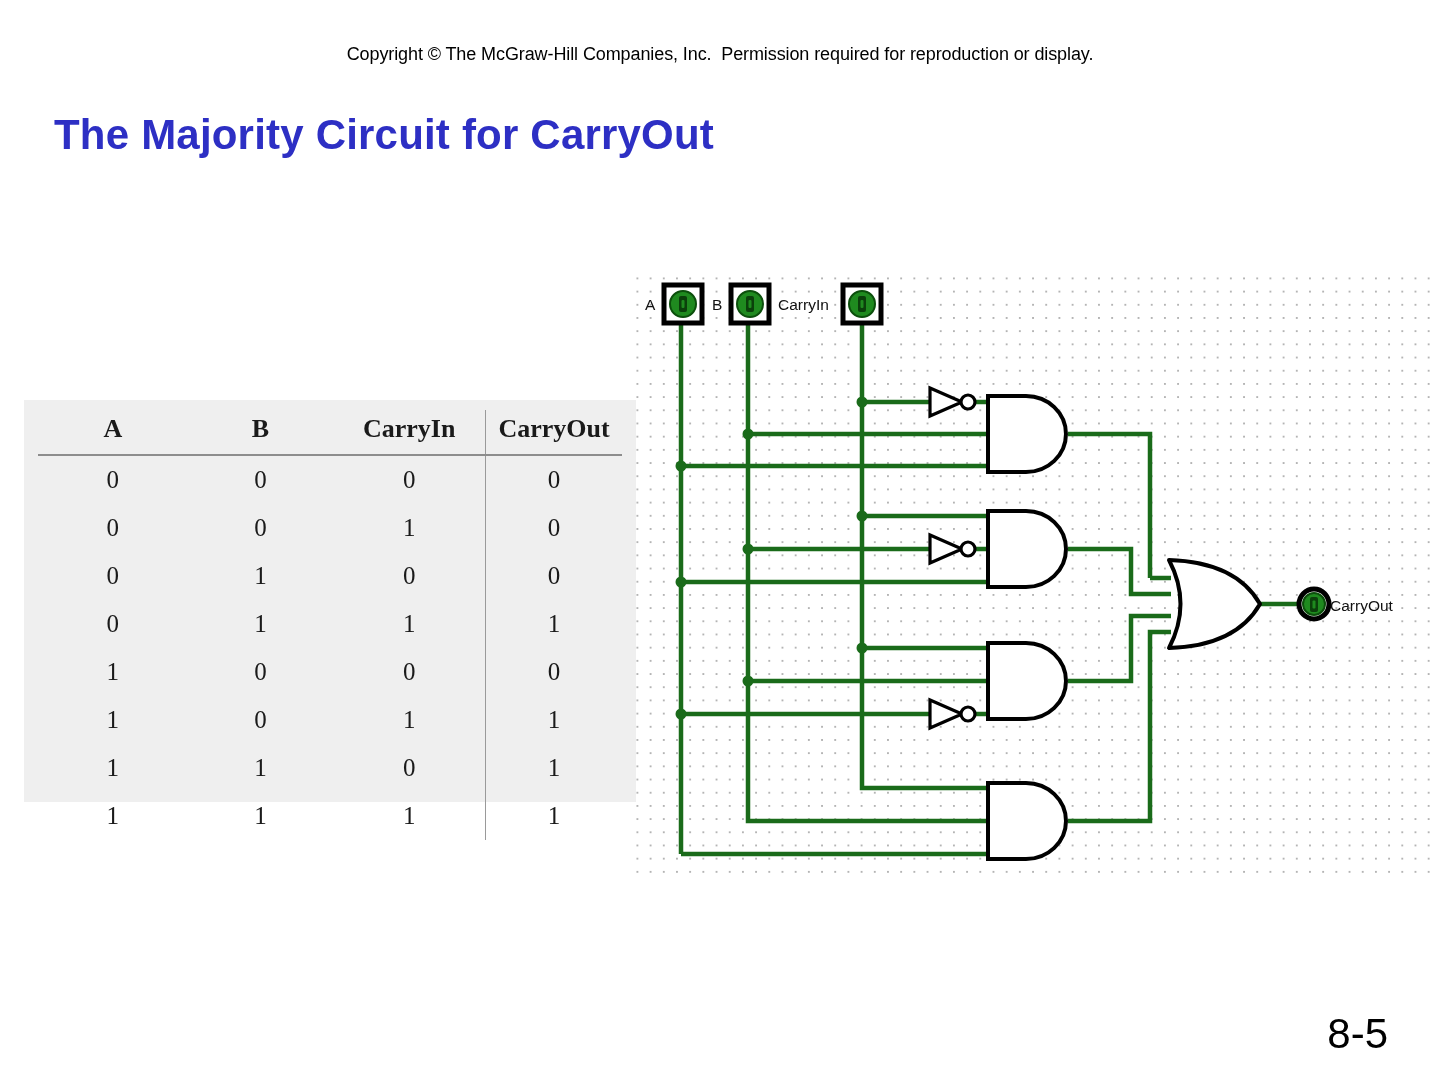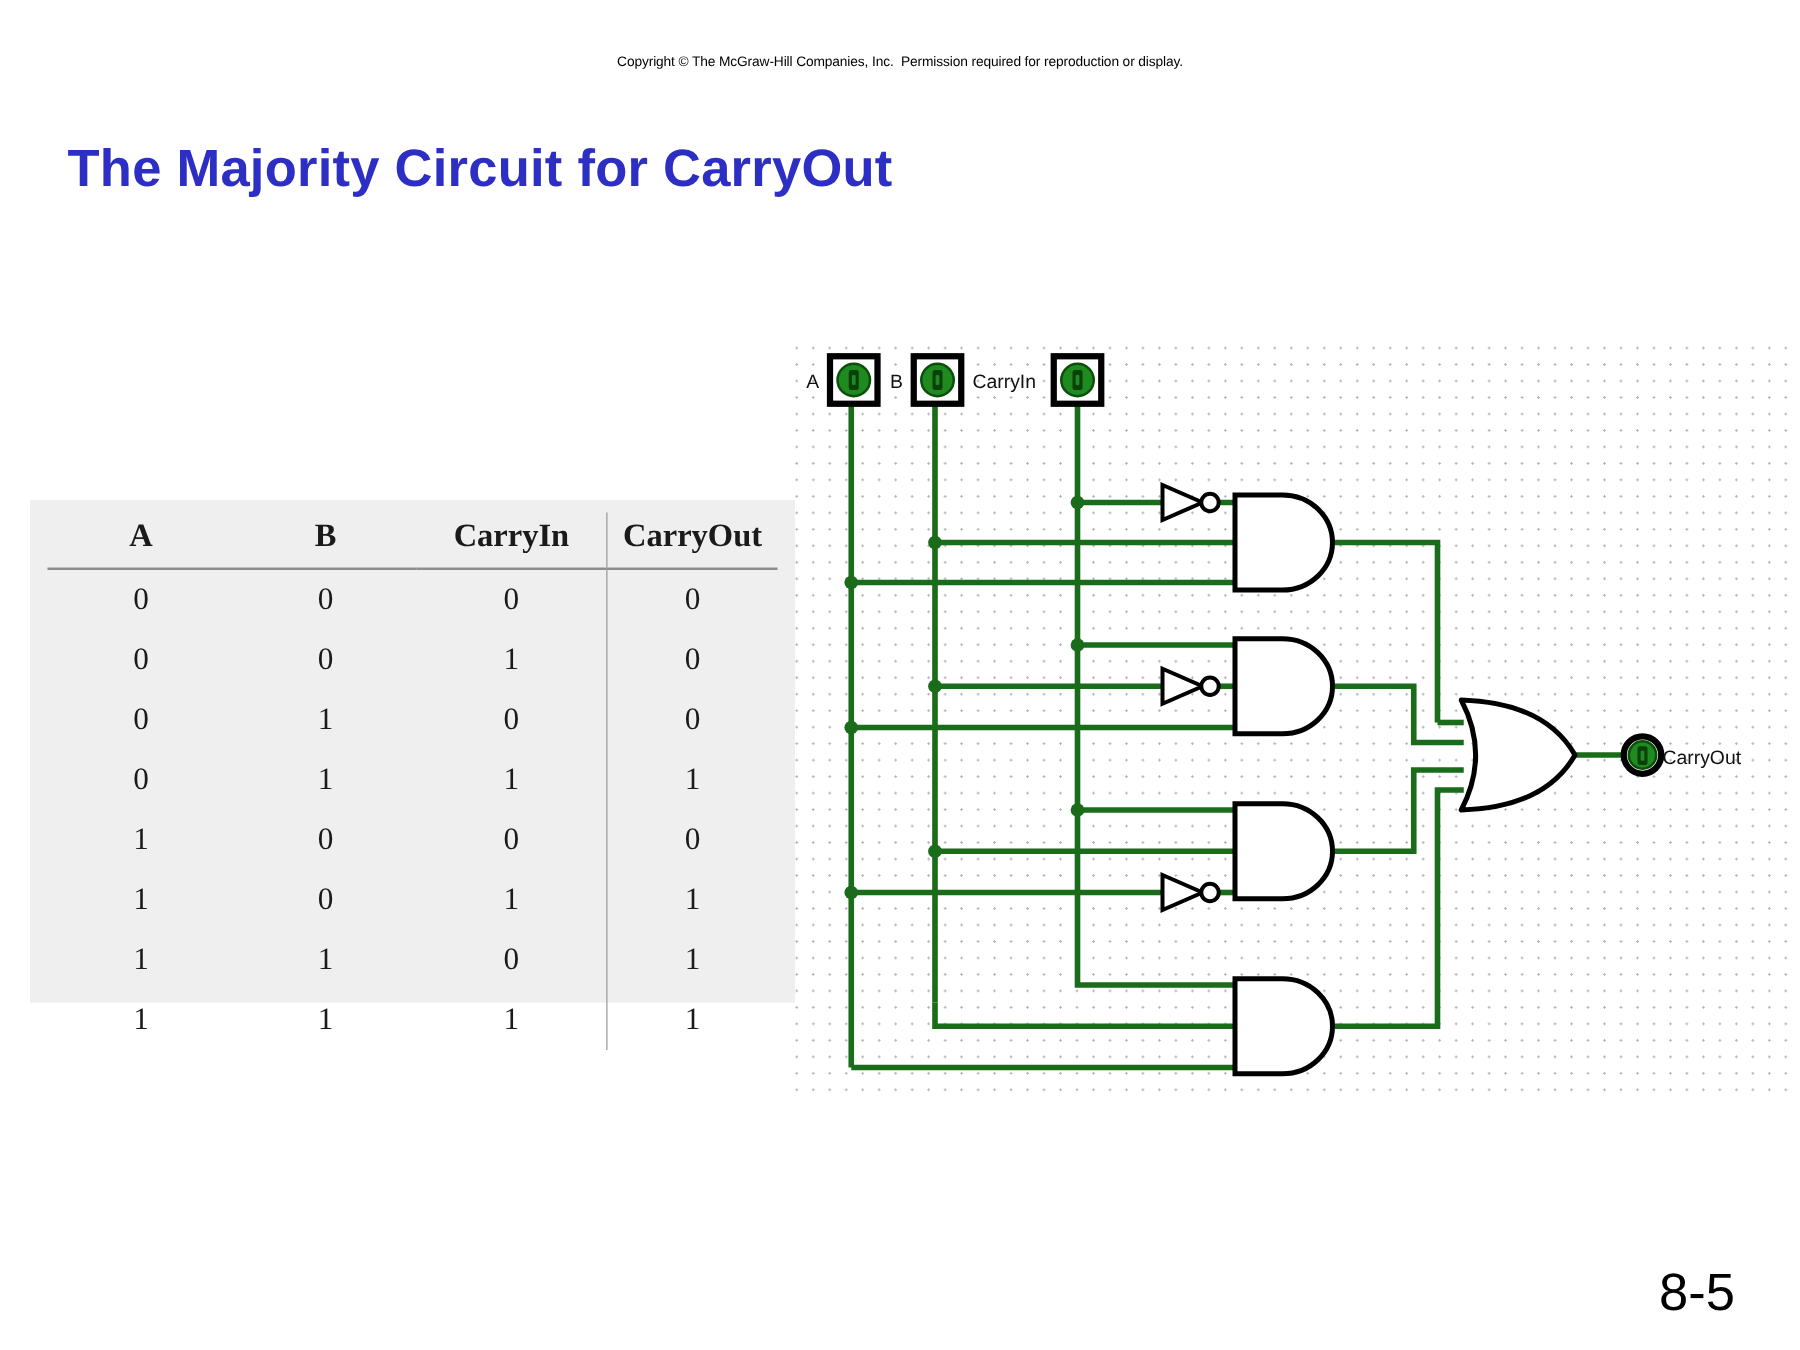--- a/index.html
+++ b/index.html
@@ -17,21 +17,21 @@
   .slide {
     position: absolute;
     inset: 0;
   }
   #copyright-line {
     position: absolute;
     top: 44px;
     left: 0;
     width: 1440px;
     text-align: center;
-    font-size: 11px;
+    font-size: 18px;
     color: #000000;
     font-family: "Liberation Sans", sans-serif;
     letter-spacing: -0.1px;
     white-space: pre;
   }
   #slide-title {
     position: absolute;
     top: 111px;
     left: 54px;
     font-size: 42px;

